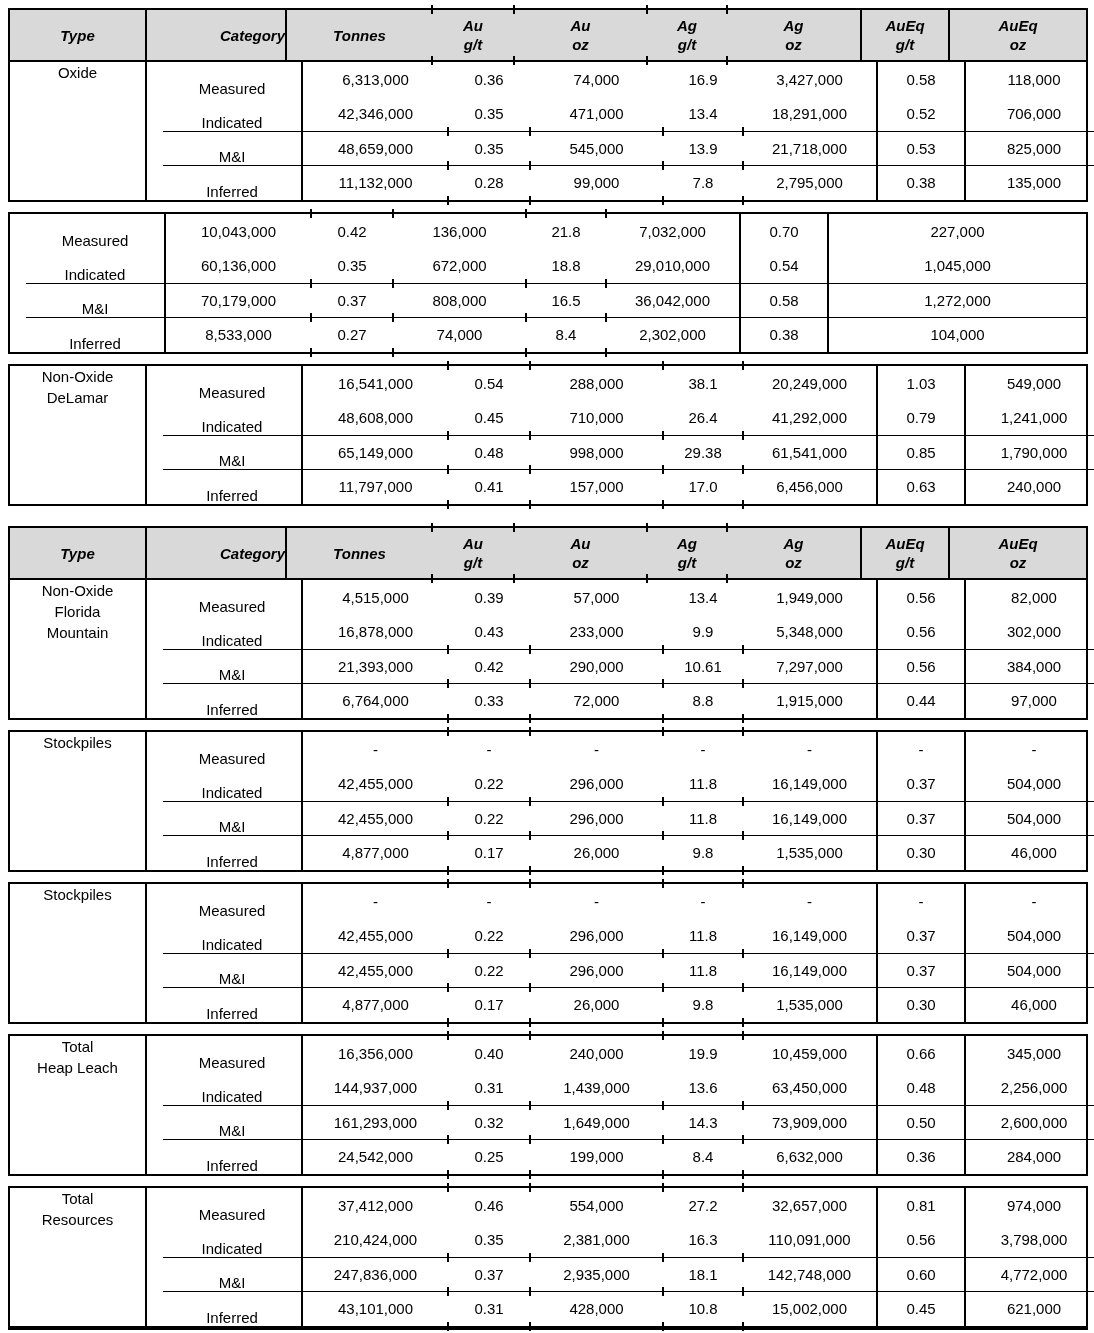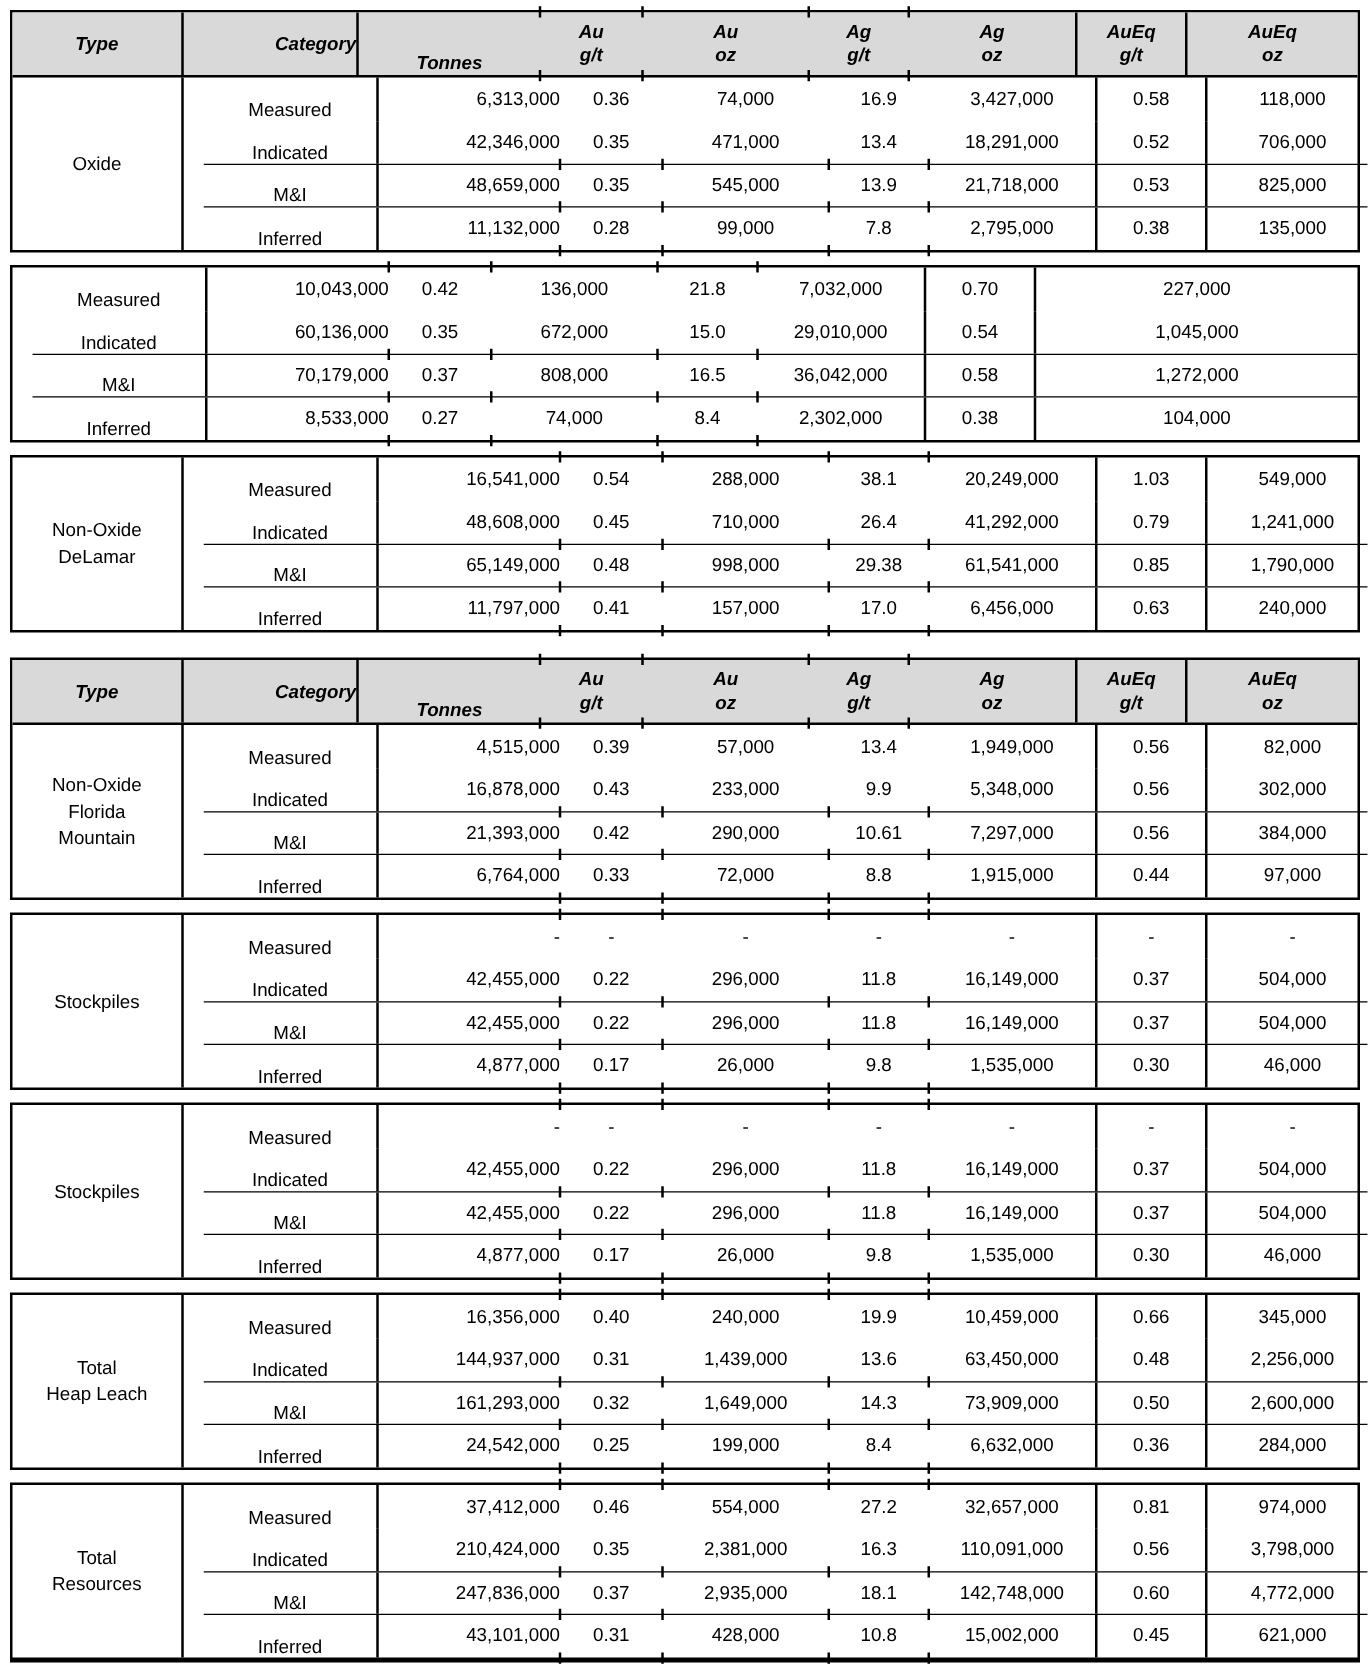--- a/index.html
+++ b/index.html
@@ -23,38 +23,38 @@
     background: #D9D9D9;
     border-bottom: 2px solid #000;
     font-weight: 700;
     font-style: italic;
   }
   .hdr .cell { flex-direction: column; line-height: 19px; }
   .tbody { display: flex; }
   .typecell {
     width: 137px; border-right: 2px solid #000;
     display: flex; flex-direction: column;
-    align-items: center; justify-content: center;
+    align-items: center; justify-content: flex-start;
     text-align: center; line-height: 21px;
     flex-shrink: 0;
   }
   .rows { flex: 1; display: flex; flex-direction: column; }
   .row { display: flex; height: 34.5px; margin-left: 16px; }
   .row.mi {
     font-weight: 400;
     border-top: 1.5px solid #000;
     border-bottom: 1.5px solid #000;
   }
   .cell {
     display: flex; align-items: center; justify-content: center;
     text-align: center; position: relative; flex-shrink: 0;
   }
   .c-type   { width: 137px; border-right: 2px solid #000; }
   .c-cat    { width: 140px; border-right: 2px solid #000; align-items: flex-end; }
-  .c-tonnes { width: 145px; justify-content: flex-end; }
+  .c-tonnes { width: 145px; }
   .c-augt   { width: 82px;  }
   .c-auoz   { width: 133px; }
   .c-aggt   { width: 80px;  }
   .c-agoz   { width: 135px; border-right: 2px solid #000; }
   .c-aueqgt { width: 88px;  border-right: 2px solid #000; }
   .c-aueqoz { width: 136px; flex: 1; }
   
   .tick-t::before, .tick-b::after {
     content: ""; position: absolute; left: -1px;
     width: 2px; height: 9px; background: #000; z-index: 2;
@@ -162,21 +162,21 @@
               <div class="cell c-aggt tick-t">21.8</div>
               <div class="cell c-agoz tick-t">7,032,000</div>
               <div class="cell c-aueqgt">0.70</div>
               <div class="cell c-aueqoz">227,000</div>
             </div>
             <div class="row">
               <div class="cell c-cat">Indicated</div>
               <div class="cell c-tonnes">60,136,000</div>
               <div class="cell c-augt">0.35</div>
               <div class="cell c-auoz">672,000</div>
-              <div class="cell c-aggt">15.0</div>
+              <div class="cell c-aggt">18.8</div>
               <div class="cell c-agoz">29,010,000</div>
               <div class="cell c-aueqgt">0.54</div>
               <div class="cell c-aueqoz">1,045,000</div>
             </div>
             <div class="row mi">
               <div class="cell c-cat">M&amp;I</div>
               <div class="cell c-tonnes">70,179,000</div>
               <div class="cell c-augt tick-t tick-b">0.37</div>
               <div class="cell c-auoz tick-t tick-b">808,000</div>
               <div class="cell c-aggt tick-t tick-b">16.5</div>

